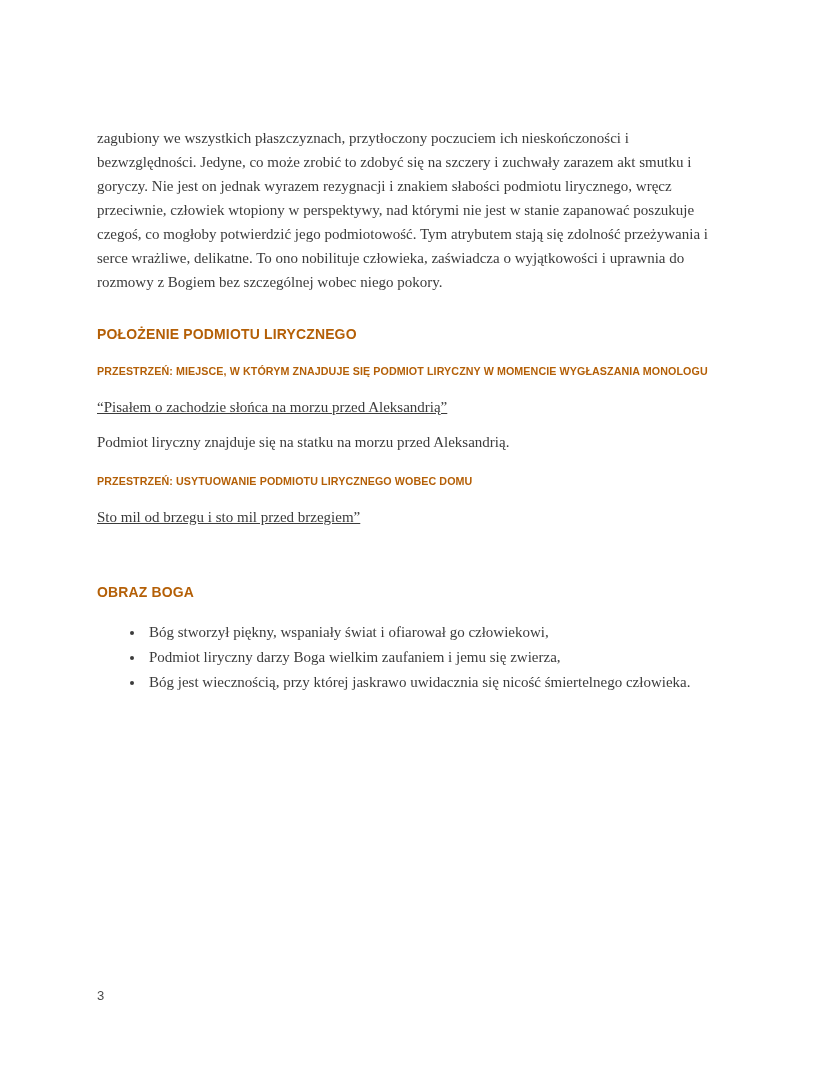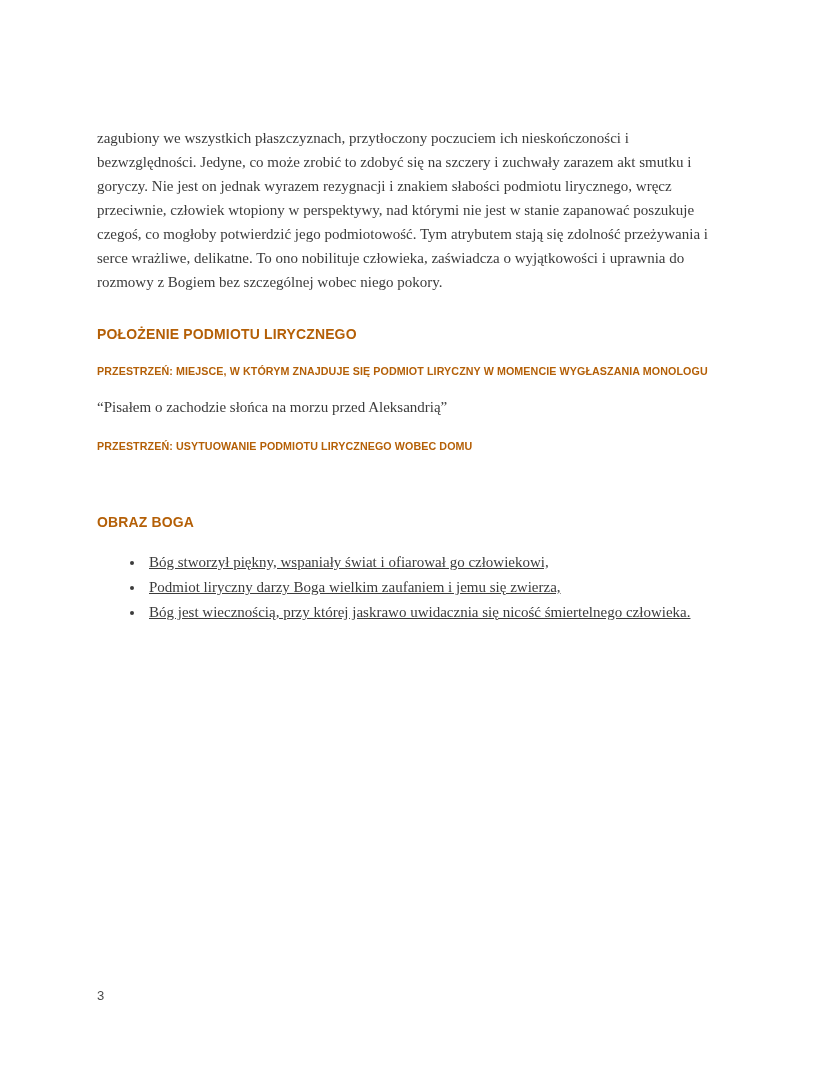--- a/index.html
+++ b/index.html
@@ -54,35 +54,35 @@
     transform: scaleX(0.93);
     transform-origin: 0 50%;
     white-space: nowrap;
   }
 
   p.quote-text {
     font-size: 15px;
     line-height: 24px;
     margin: 0 0 11px 0;
     color: #3b3b3b;
+    text-decoration: underline;
   }
   .spacer-md { height: 12px; }
 
   ul.bullet-list {
     margin: 4px 0 0 0;
     padding: 0 0 0 48px;
     list-style: disc;
   }
 
   ul.bullet-list li {
     font-size: 15px;
     line-height: 25px;
     color: #3b3b3b;
     padding-left: 4px;
-    text-decoration: underline;
   }
 
   .page-number {
     position: absolute;
     left: 97px;
     top: 988px;
     font-family: "Liberation Sans", sans-serif;
     font-size: 13px;
     color: #4a4a4a;
   }
@@ -94,24 +94,26 @@
   <div class="content">
 
     <p class="body-text">zagubiony we wszystkich płaszczyznach, przytłoczony poczuciem ich nieskończoności i bezwzględności. Jedyne, co może zrobić to zdobyć się na szczery i zuchwały zarazem akt smutku i goryczy. Nie jest on jednak wyrazem rezygnacji i znakiem słabości podmiotu lirycznego, wręcz przeciwnie, człowiek wtopiony w perspektywy, nad którymi nie jest w stanie zapanować poszukuje czegoś, co mogłoby potwierdzić jego podmiotowość. Tym atrybutem stają się zdolność przeżywania i serce wrażliwe, delikatne. To ono nobilituje człowieka, zaświadcza o wyjątkowości i uprawnia do rozmowy z Bogiem bez szczególnej wobec niego pokory.</p>
 
     <h2 class="section-heading">POŁOŻENIE PODMIOTU LIRYCZNEGO</h2>
 
     <h3 class="subsection-heading">PRZESTRZEŃ: MIEJSCE, W KTÓRYM ZNAJDUJE SIĘ PODMIOT LIRYCZNY W MOMENCIE WYGŁASZANIA MONOLOGU</h3>
 
     <p class="quote-text">“Pisałem o zachodzie słońca na morzu przed Aleksandrią”</p>
 
+    <p class="body-text">Podmiot liryczny znajduje się na statku na morzu przed Aleksandrią.</p>
 
     <h3 class="subsection-heading">PRZESTRZEŃ: USYTUOWANIE PODMIOTU LIRYCZNEGO WOBEC DOMU</h3>
 
 
+    <p class="quote-text">Sto mil od brzegu i sto mil przed brzegiem”</p>
 
 
     <div class="spacer-md"></div>
 
     <h2 class="section-heading">OBRAZ BOGA</h2>
 
     <ul class="bullet-list">
       <li>Bóg stworzył piękny, wspaniały świat i ofiarował go człowiekowi,</li>
       <li>Podmiot liryczny darzy Boga wielkim zaufaniem i jemu się zwierza,</li>
       <li>Bóg jest wiecznością, przy której jaskrawo uwidacznia się nicość śmiertelnego człowieka.</li>

